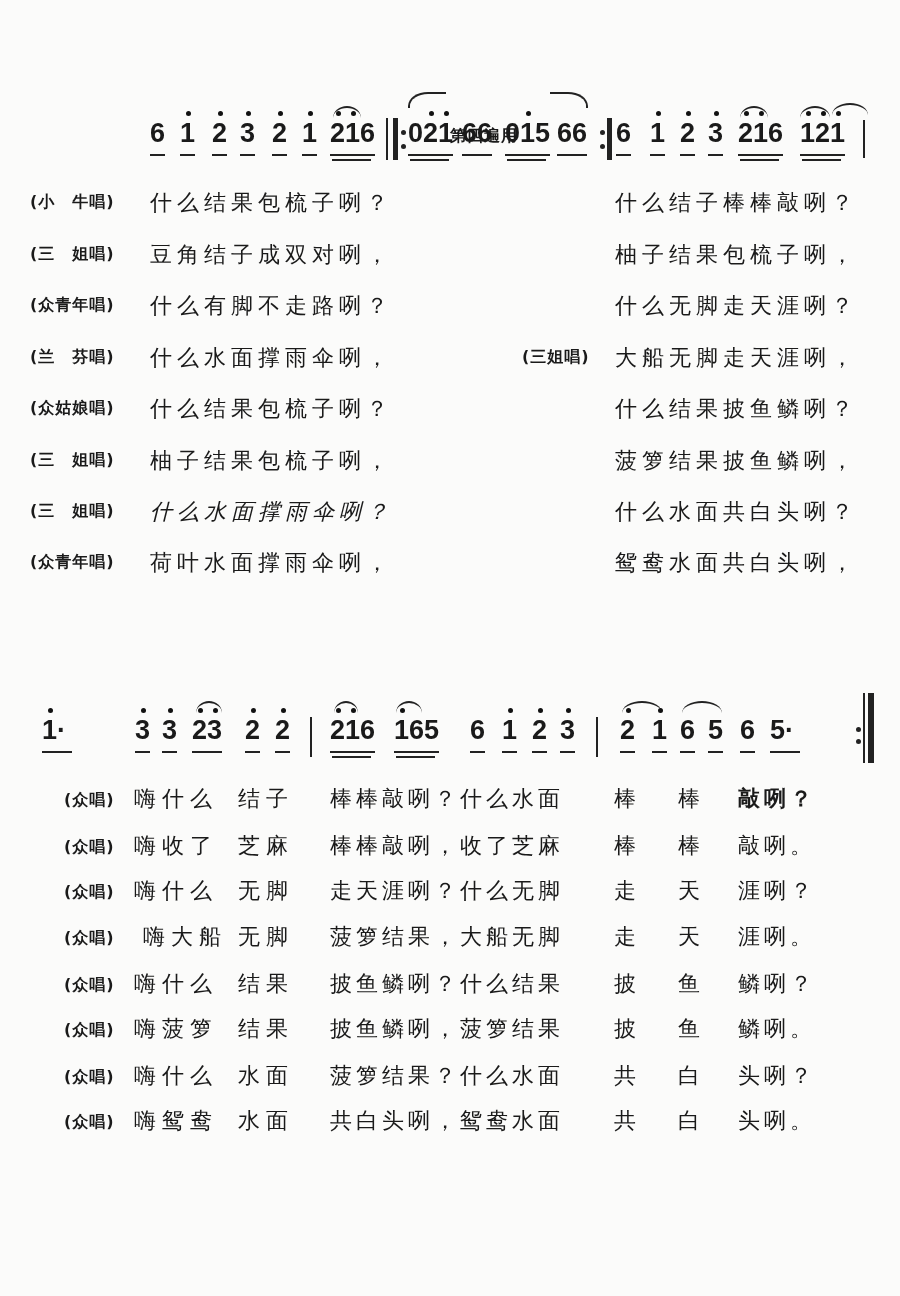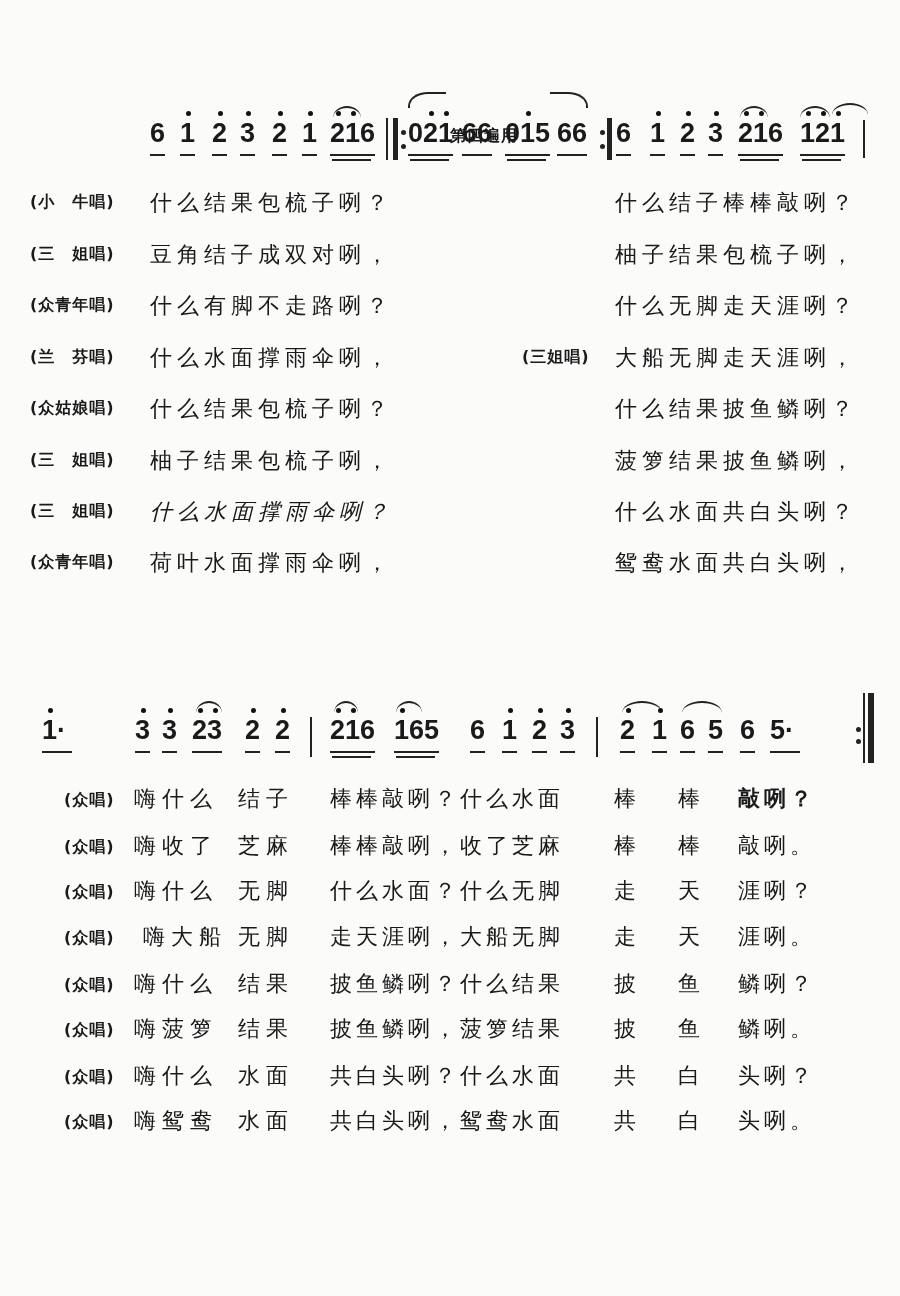--- a/index.html
+++ b/index.html
@@ -185,49 +185,49 @@
     <span class="lyric2 singer" style="left:64px;top:837px;font-size:16px;">(众唱)</span>
     <span class="lyric2" style="left:134px;top:831px;letter-spacing:6px;">嗨收了</span>
     <span class="lyric2" style="left:238px;top:831px;letter-spacing:6px;">芝麻</span>
     <span class="lyric2" style="left:330px;top:831px;letter-spacing:4px;">棒棒敲咧，收了芝麻</span>
     <span class="lyric2" style="left:614px;top:831px;letter-spacing:0px;">棒</span>
     <span class="lyric2" style="left:678px;top:831px;letter-spacing:0px;">棒</span>
     <span class="lyric2" style="left:738px;top:831px;letter-spacing:4px;">敲咧。</span>
     <span class="lyric2 singer" style="left:64px;top:882px;font-size:16px;">(众唱)</span>
     <span class="lyric2" style="left:134px;top:876px;letter-spacing:6px;">嗨什么</span>
     <span class="lyric2" style="left:238px;top:876px;letter-spacing:6px;">无脚</span>
-    <span class="lyric2" style="left:330px;top:876px;letter-spacing:4px;">什么水面？什么无脚</span>
+    <span class="lyric2" style="left:330px;top:876px;letter-spacing:4px;">走天涯咧？什么无脚</span>
     <span class="lyric2" style="left:614px;top:876px;letter-spacing:0px;">走</span>
     <span class="lyric2" style="left:678px;top:876px;letter-spacing:0px;">天</span>
     <span class="lyric2" style="left:738px;top:876px;letter-spacing:4px;">涯咧？</span>
     <span class="lyric2 singer" style="left:64px;top:928px;font-size:16px;">(众唱)</span>
     <span class="lyric2" style="left:134px;top:922px;letter-spacing:6px;padding-left:9px;">嗨大船</span>
     <span class="lyric2" style="left:238px;top:922px;letter-spacing:6px;">无脚</span>
-    <span class="lyric2" style="left:330px;top:922px;letter-spacing:4px;">走天涯咧，大船无脚</span>
+    <span class="lyric2" style="left:330px;top:922px;letter-spacing:4px;">菠箩结果，大船无脚</span>
     <span class="lyric2" style="left:614px;top:922px;letter-spacing:0px;">走</span>
     <span class="lyric2" style="left:678px;top:922px;letter-spacing:0px;">天</span>
     <span class="lyric2" style="left:738px;top:922px;letter-spacing:4px;">涯咧。</span>
     <span class="lyric2 singer" style="left:64px;top:975px;font-size:16px;">(众唱)</span>
     <span class="lyric2" style="left:134px;top:969px;letter-spacing:6px;">嗨什么</span>
     <span class="lyric2" style="left:238px;top:969px;letter-spacing:6px;">结果</span>
     <span class="lyric2" style="left:330px;top:969px;letter-spacing:4px;">披鱼鳞咧？什么结果</span>
     <span class="lyric2" style="left:614px;top:969px;letter-spacing:0px;">披</span>
     <span class="lyric2" style="left:678px;top:969px;letter-spacing:0px;">鱼</span>
     <span class="lyric2" style="left:738px;top:969px;letter-spacing:4px;">鳞咧？</span>
     <span class="lyric2 singer" style="left:64px;top:1020px;font-size:16px;">(众唱)</span>
     <span class="lyric2" style="left:134px;top:1014px;letter-spacing:6px;">嗨菠箩</span>
     <span class="lyric2" style="left:238px;top:1014px;letter-spacing:6px;">结果</span>
     <span class="lyric2" style="left:330px;top:1014px;letter-spacing:4px;">披鱼鳞咧，菠箩结果</span>
     <span class="lyric2" style="left:614px;top:1014px;letter-spacing:0px;">披</span>
     <span class="lyric2" style="left:678px;top:1014px;letter-spacing:0px;">鱼</span>
     <span class="lyric2" style="left:738px;top:1014px;letter-spacing:4px;">鳞咧。</span>
     <span class="lyric2 singer" style="left:64px;top:1067px;font-size:16px;">(众唱)</span>
     <span class="lyric2" style="left:134px;top:1061px;letter-spacing:6px;">嗨什么</span>
     <span class="lyric2" style="left:238px;top:1061px;letter-spacing:6px;">水面</span>
-    <span class="lyric2" style="left:330px;top:1061px;letter-spacing:4px;">共白头咧？什么水面</span>
+    <span class="lyric2" style="left:330px;top:1061px;letter-spacing:4px;">菠箩结果？什么水面</span>
     <span class="lyric2" style="left:614px;top:1061px;letter-spacing:0px;">共</span>
     <span class="lyric2" style="left:678px;top:1061px;letter-spacing:0px;">白</span>
     <span class="lyric2" style="left:738px;top:1061px;letter-spacing:4px;">头咧？</span>
     <span class="lyric2 singer" style="left:64px;top:1112px;font-size:16px;">(众唱)</span>
     <span class="lyric2" style="left:134px;top:1106px;letter-spacing:6px;">嗨鸳鸯</span>
     <span class="lyric2" style="left:238px;top:1106px;letter-spacing:6px;">水面</span>
     <span class="lyric2" style="left:330px;top:1106px;letter-spacing:4px;">共白头咧，鸳鸯水面</span>
     <span class="lyric2" style="left:614px;top:1106px;letter-spacing:0px;">共</span>
     <span class="lyric2" style="left:678px;top:1106px;letter-spacing:0px;">白</span>
     <span class="lyric2" style="left:738px;top:1106px;letter-spacing:4px;">头咧。</span>

